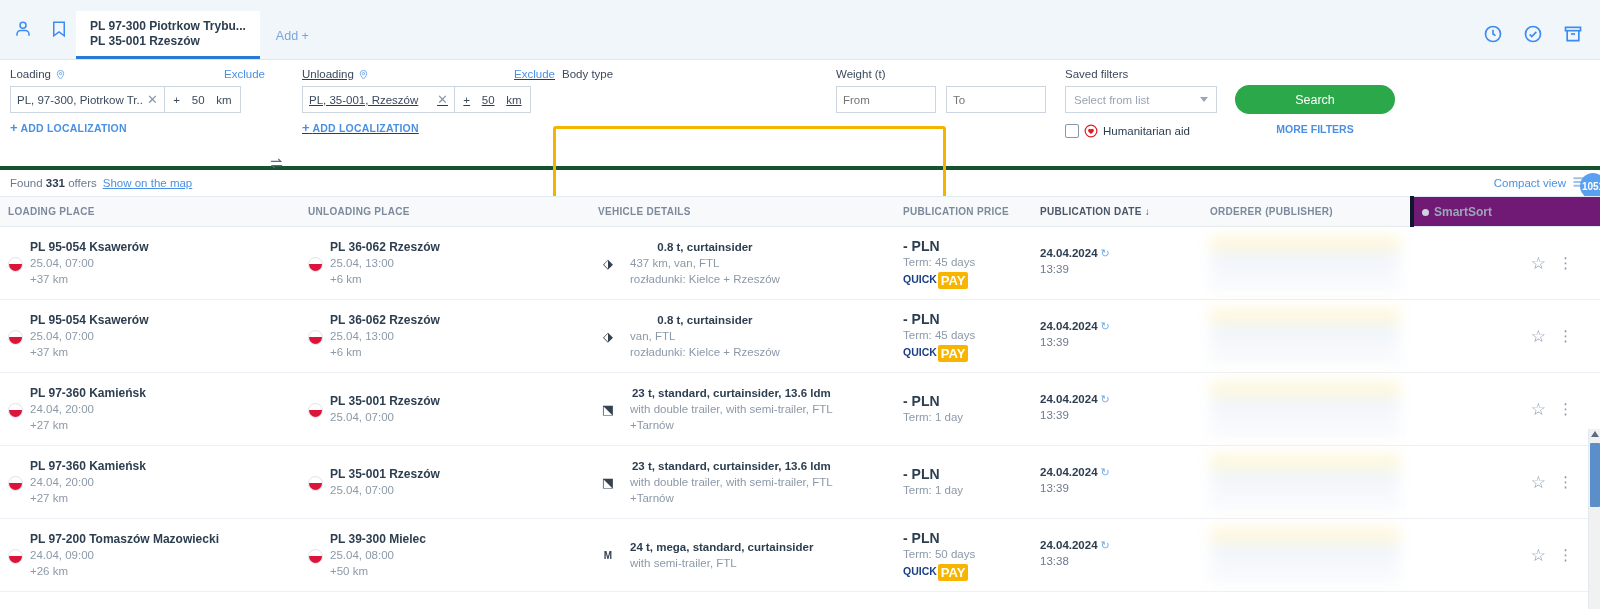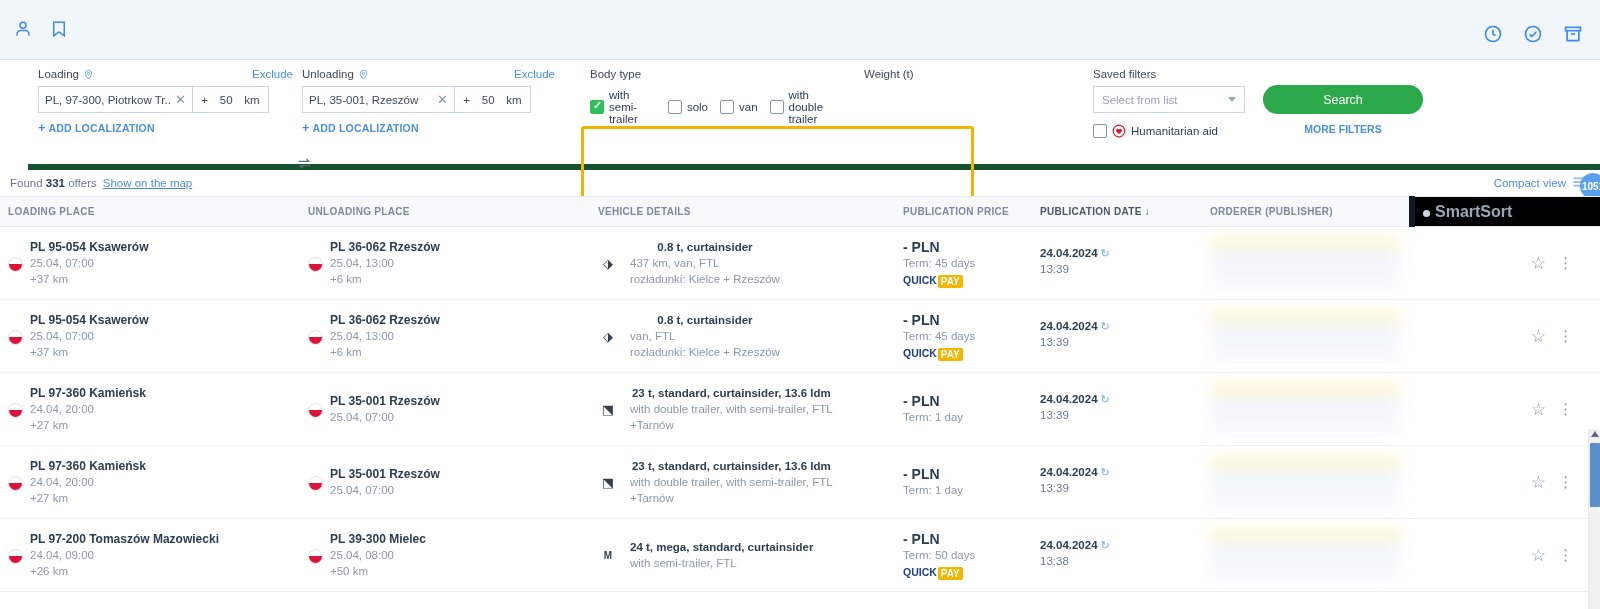--- a/index.html
+++ b/index.html
@@ -18,21 +18,21 @@
   .tabs { display:flex; align-items:flex-end; height:60px; }
   .tab { background:#fff; padding:8px 14px 7px 14px; min-width:160px; border-bottom:3px solid #2979d8;
          line-height:15px; font-weight:bold; font-size:12px; color:#2c3e50; cursor:pointer; height:48px;
          display:flex; flex-direction:column; justify-content:center;}
   .tab-add { color:#7aa5d8; font-size:12.5px; padding:0 16px; margin-bottom:16px; cursor:pointer; }
   .topbar-icons-right { position:absolute; right:10px; bottom:10px; display:flex; gap:6px; }
   .topbar-icons-right .ticon { height:30px; }
   .topbar-icons-right svg { width:20px; height:20px; }
 
   
-  .filterbar { position:relative; height:110px; background:#fff; border-bottom:6px solid #14532d;margin-left:28px; }
+  .filterbar { position:relative; height:110px; background:#fff; border-bottom:4px solid #14532d; }
   .fgroup { position:absolute; top:0; }
   .flabel { font-size:11.5px; color:#3c4a5c; display:flex; align-items:center; gap:4px; }
   .fexclude { color:#4a90e2; font-size:11.5px; cursor:pointer; }
   .frow { display:flex; align-items:center; margin-top:6px; }
   .finput { height:27px; border:1px solid #ccd6e0; background:#fff; display:flex; align-items:center;
             padding:0 6px; font-size:11.5px; color:#3c4a5c; }
   .finput .val { flex:1; white-space:nowrap; overflow:hidden; }
   .fx { color:#8a97a8; font-size:13px; cursor:pointer; padding-left:4px;}
   .fkm { height:27px; border:1px solid #ccd6e0; border-left:none; display:flex; align-items:center;
          justify-content:space-around; font-size:11.5px; color:#3c4a5c; padding:0 6px; gap:7px; }
@@ -66,39 +66,39 @@
   .hamb { display:inline-block; }
   .badge { background:#5aa0f0; color:#fff; border-radius:50%; width:26px; height:26px; font-size:10px;
            display:flex; align-items:center; justify-content:center; position:absolute; right:-16px; top:-3px;
            overflow:hidden; font-weight:bold;}
 
   table.grid { width:100%; border-collapse:collapse; table-layout:fixed; }
   thead th { background:#f7f9fb; height:30px; font-size:10px; color:#7c8a9c; font-weight:bold;
              text-align:left; letter-spacing:.3px; border-bottom:1px solid #e3e9f0; border-top:1px solid #e3e9f0;
              padding-left:8px; white-space:nowrap; }
   th.sorted { color:#4a5766; font-weight:bold; }
-  th.smartsort { background:#000000; color:#9aa7b6; font-size:16px; letter-spacing:0; border-left:6px solid #0f172a; }
+  th.smartsort { background:#701a75; color:#9aa7b6; font-size:12px; letter-spacing:0; border-left:4px solid #0f172a; }
   .dot { width:7px; height:7px; background:#ccd4dd; border-radius:50%; display:inline-block; margin-right:5px; }
 
   tbody tr { border-bottom:1px solid #eceff3; height:73px; }
   tbody td { vertical-align:middle; padding-left:8px; font-size:11.5px; }
   .place { display:flex; gap:7px; align-items:center; }
   .flag { width:15px; height:15px; border-radius:50%; overflow:hidden; flex:none; margin-top:2px;
           border:1px solid #e2e2e2; background:#fff; position:relative; }
   .flag:after { content:""; position:absolute; left:0; bottom:0; width:100%; height:50%; background:#dc143c; }
   .pname { font-weight:bold; font-size:12px; color:#2c3e50; line-height:16px; }
   .pmeta { color:#8c99a8; line-height:16px; }
   .vd { display:flex; gap:12px; align-items:center; }
   .vd-icon { width:20px; text-align:center; color:#35414f; font-size:13px; flex:none; }
   .vtitle { font-weight:bold; color:#2c3e50; line-height:16px;text-align:center; }
   .vsub { color:#8c99a8; line-height:16px; }
   .price b { color:#2c3e50; font-size:14px; }
   .price .term { color:#8c99a8; line-height:17px; }
   .qp { margin-top:2px; font-size:10.5px; font-weight:bold; color:#1a3f87; display:inline-block; }
-  .qp em { background:#f7b500; color:#fff; font-style:normal; padding:1px 3px; border-radius:2px; margin-left:1px; font-size:10px; vertical-align:middle;}
+  .qp em { background:#f7b500; color:#fff; font-style:normal; padding:1px 3px; border-radius:2px; margin-left:1px; font-size:13px; vertical-align:middle;}
   .pubdate b { color:#2c3e50; font-size:11.5px; }
   .pubdate .t { color:#6b7a8d; line-height:19px; }
   .refresh { color:#6ca9e8; font-size:11px; margin-left:3px; }
   .blurcell { }
   .blurbox { width:190px; height:56px; filter:blur(7px); opacity:.85;
              background:linear-gradient(180deg,#fdf6d8 0 28%, #eef4fb 28% 58%, #f6f8fb 58% 100%); border-radius:2px;}
   .actions { display:flex; align-items:center; justify-content:flex-end; gap:12px; padding-right:26px; }
   .star { color:#8798ae; font-size:17px; cursor:pointer; }
   .kebab { color:#8798ae; font-size:15px; letter-spacing:1px; cursor:pointer; line-height:10px;}
 
@@ -119,20 +119,27 @@
           <circle cx="12" cy="7" r="4"></circle>
           <path d="M4 21v-2a5 5 0 015-5h6a5 5 0 015 5v2"></path>
         </svg>
     </div>
     <div class="ticon">
       <svg viewBox="0 0 24 24" fill="none" stroke="#3d8bf2" stroke-width="2">
           <path d="M5 3h14v18l-7-5-7 5z"></path>
         </svg>
     </div>
   </div>
+  <div class="tabs">
+    <div class="tab">
+      <span>PL 97-300 Piotrkow Trybu...</span>
+      <span>PL 35-001 Rzeszów</span>
+    </div>
+    <div class="tab-add">Add +</div>
+  </div>
   <div class="topbar-icons-right">
     <div class="ticon">
       <svg viewBox="0 0 24 24" fill="none" stroke="#3d8bf2" stroke-width="2">
           <circle cx="12" cy="12" r="9"></circle>
           <path d="M12 7v5l3 2"></path>
         </svg>
     </div>
     <div class="ticon">
       <svg viewBox="0 0 24 24" fill="none" stroke="#3d8bf2" stroke-width="2">
           <circle cx="12" cy="12" r="9"></circle>
@@ -178,21 +185,21 @@
       <span>ADD LOCALIZATION</span>
     </div>
   </div>
 
   <div class="swap">
     <svg width="17" height="17" viewBox="0 0 24 24" fill="none" stroke="#5b6b80" stroke-width="1.7">
         <path d="M4 9h14l-3.5-3.5M20 15H6l3.5 3.5"></path>
       </svg>
   </div>
 
-  <div class="fgroup" style="left:274px; top:8px; width:253px;">
+  <div class="fgroup" style="left:302px; top:8px; width:253px;text-decoration:underline;">
     <div style="display:flex; justify-content:space-between; align-items:center;">
       <div class="flabel">
         <span>Unloading</span>
         <svg width="11" height="11" viewBox="0 0 24 24" fill="none" stroke="#6ba5e8" stroke-width="2">
             <path d="M12 22s7-7.3 7-12a7 7 0 10-14 0c0 4.7 7 12 7 12z"></path>
             <circle cx="12" cy="10" r="2.5"></circle>
           </svg>
       </div>
       <div class="fexclude">Exclude</div>
     </div>
@@ -208,34 +215,28 @@
       </div>
     </div>
     <div class="addloc">
       <span class="plus">+</span>
       <span>ADD LOCALIZATION</span>
     </div>
   </div>
 
   <div class="fgroup" style="left:562px; top:8px; width:258px;">
     <div class="flabel">Body type</div>
-    <div class="cb-row">
-      <span class="cb checked"></span>
-      <span class="cb-lbl">with semi-trailer</span>
-      <span class="cb"></span>
-      <span class="cb-lbl">solo</span>
-      <span class="cb"></span>
-      <span class="cb-lbl">van</span>
-      <span class="cb"></span>
-      <span class="cb-lbl">with double trailer</span>
-    </div>
   </div>
 
   <div class="fgroup" style="left:836px; top:8px; width:215px;">
     <div class="flabel">Weight (t)</div>
+    <div class="frow">
+      <input class="finput" style="width: 100px; outline: none; color: rgb(60, 74, 92);" placeholder="From">
+      <input class="finput" style="width: 100px; margin-left: 10px; border-left: 1px solid rgb(204, 214, 224); outline: none; color: rgb(60, 74, 92);" placeholder="To">
+    </div>
   </div>
 
   <div class="fgroup" style="left:1235px; top:25px;">
     <div class="searchbtn">Search</div>
     <div class="morefilters">MORE FILTERS</div>
   </div>
 
   <div class="fgroup" style="left:1065px; top:8px; width:155px;">
     <div class="flabel">Saved filters</div>
     <div class="frow">

